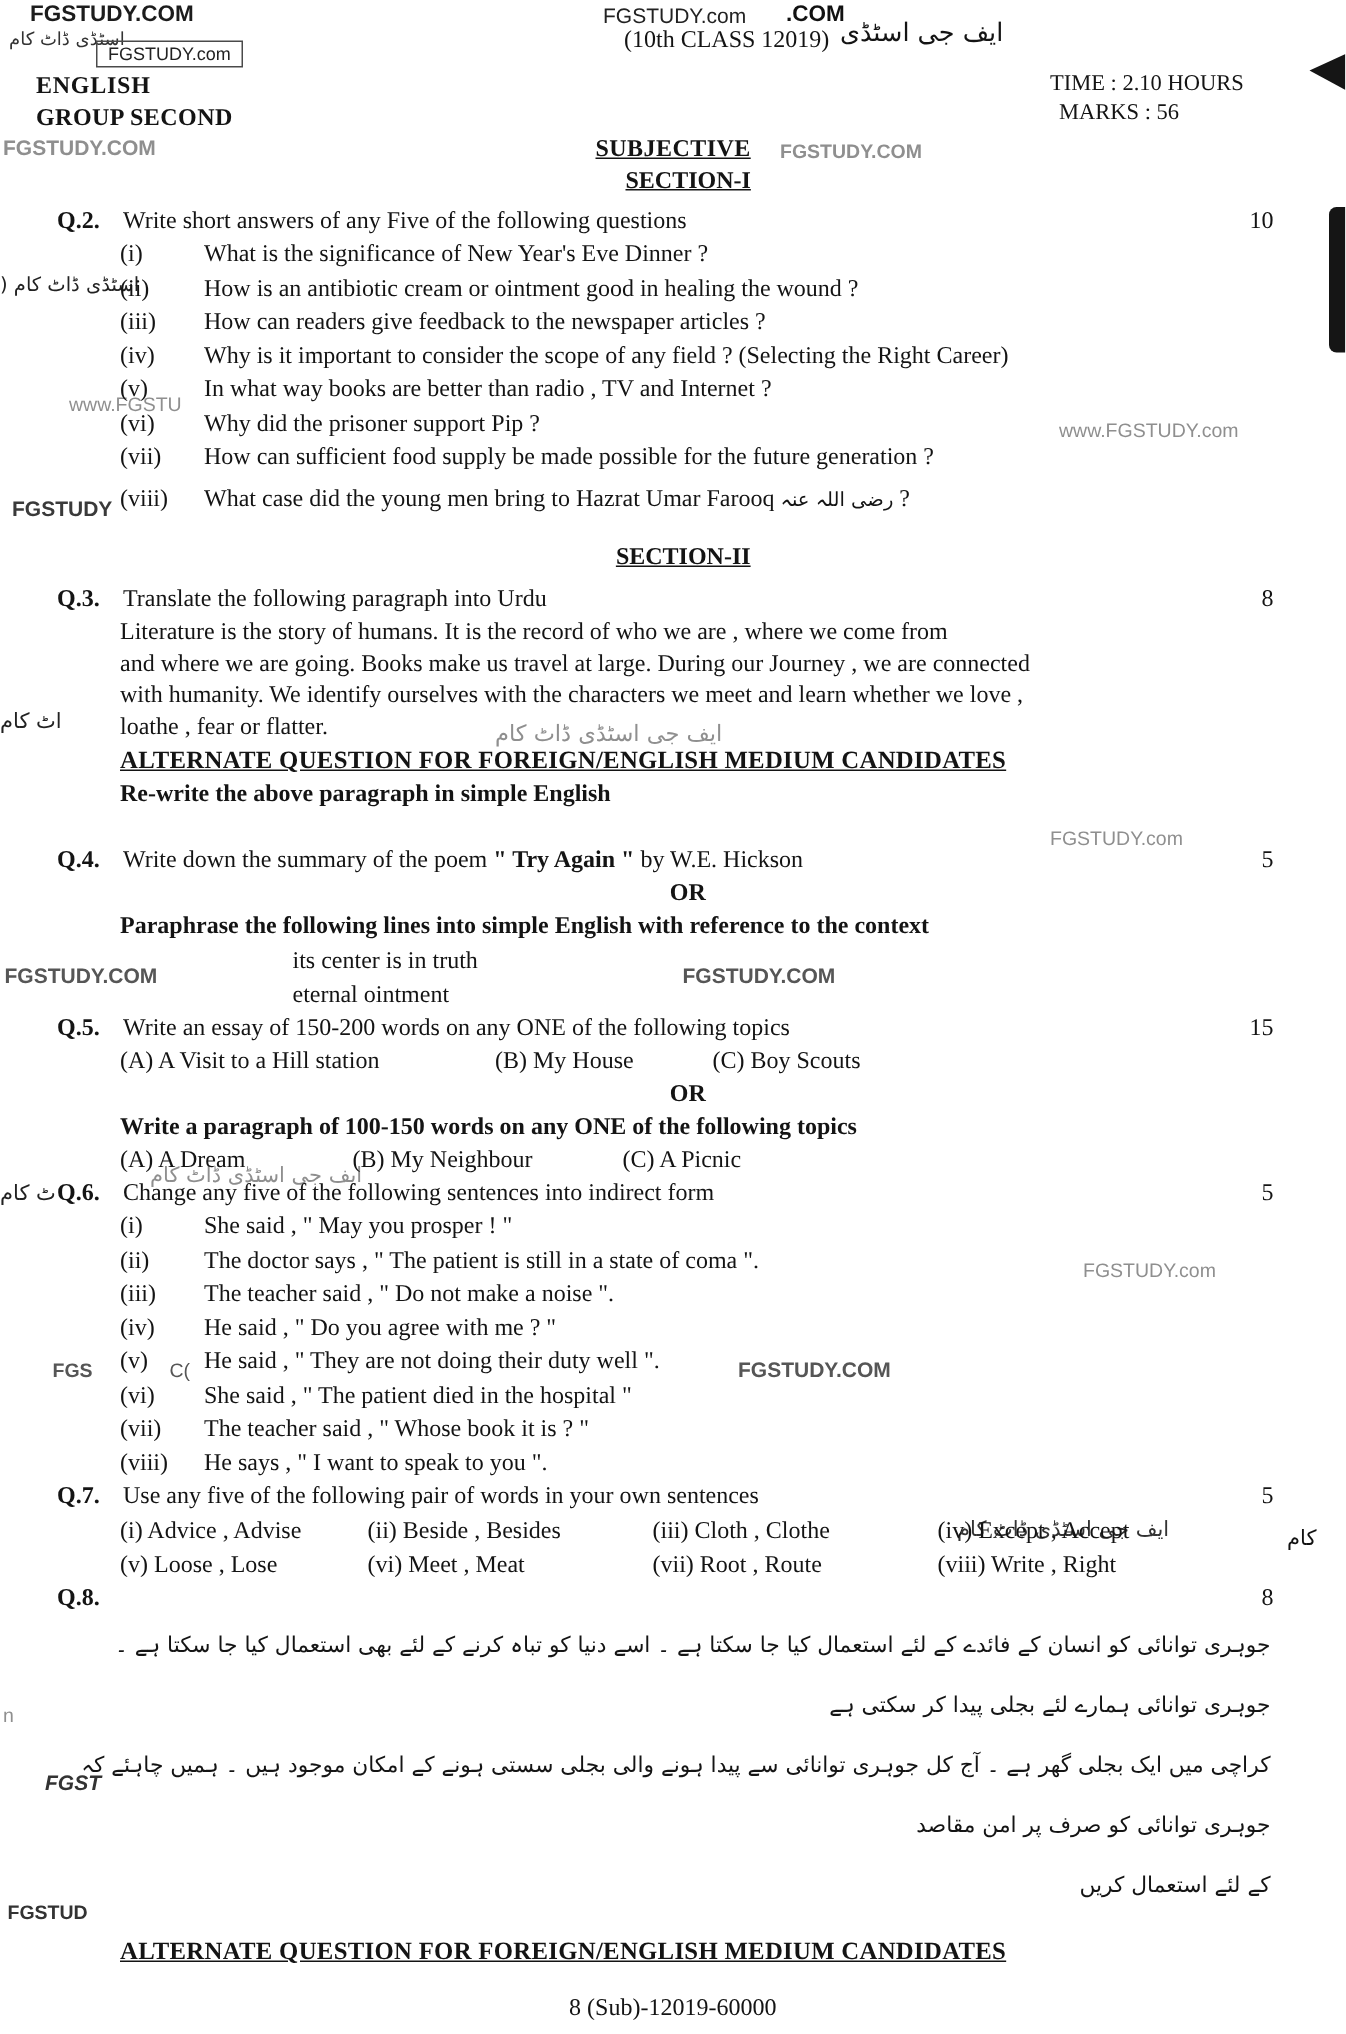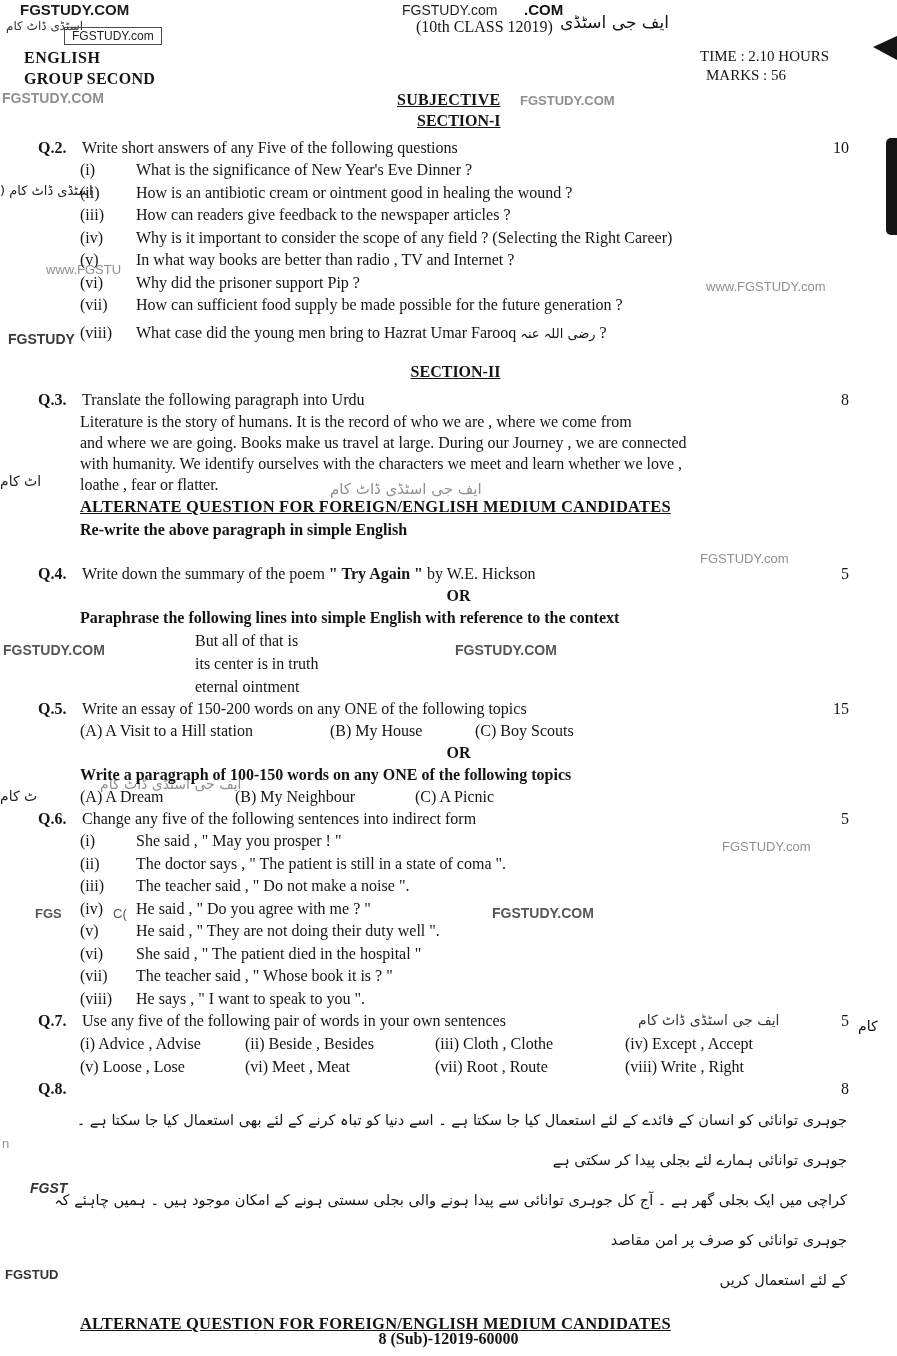--- a/index.html
+++ b/index.html
@@ -35,21 +35,21 @@
   .indent { margin-left:42px; line-height:22px; }
   .poem { margin-left:157px; line-height:23px; }
 
   .opts { display:grid; margin-left:42px; line-height:22px; }
   .opts1 { grid-template-columns:250px 145px auto; }
   .opts2 { grid-template-columns:155px 180px auto; }
   .pairs { display:grid; grid-template-columns:165px 190px 190px auto; margin-left:42px; line-height:23px; }
 
   .urdu-para { direction:rtl; text-align:right; font-size:14.5px; line-height:40px; padding-right:2px; }
 
-  .footer { position:absolute; left:0; right:0; bottom:8px; text-align:center; font-weight:bold; z-index:1; }
+  .footer { position:absolute; left:0; right:0; bottom:8px; text-align:center; font-weight:normal; z-index:1; }
   .wm { z-index:0; }
 </style>
 </head>
 <body>
 
 <div class="page">
 
   <div class="abs sans b wm" style="left:20px;top:1px;font-size:15px;color:#1c1c1c;">FGSTUDY.COM</div>
   <div class="abs urdu wm" style="left:6px;top:19px;font-size:12px;color:#333;">اسٹڈی ڈاٹ کام</div>
   <div class="abs sans wm" style="left:64px;top:27px;font-size:12px;border:1px solid #4a4a4a;padding:1px 7px;color:#222;">FGSTUDY.com</div>
@@ -158,21 +158,20 @@
       <span>
         <span>Write down the summary of the poem</span>
         <span class="b">" Try Again "</span>
         <span>by W.E. Hickson</span>
       </span>
       <span class="qm">5</span>
     </div>
     <div class="or">OR</div>
     <div class="indent b">Paraphrase the following lines into simple English with reference to the context</div>
     <div class="poem">
-      <div>But all of that is</div>
       <div>its center is in truth</div>
       <div>eternal ointment</div>
     </div>
 
     <div class="qhead">
       <span class="qno">Q.5.</span>
       <span class="qt">Write an essay of 150-200 words on any ONE of the following topics</span>
       <span class="qm">15</span>
     </div>
     <div class="opts opts1">

